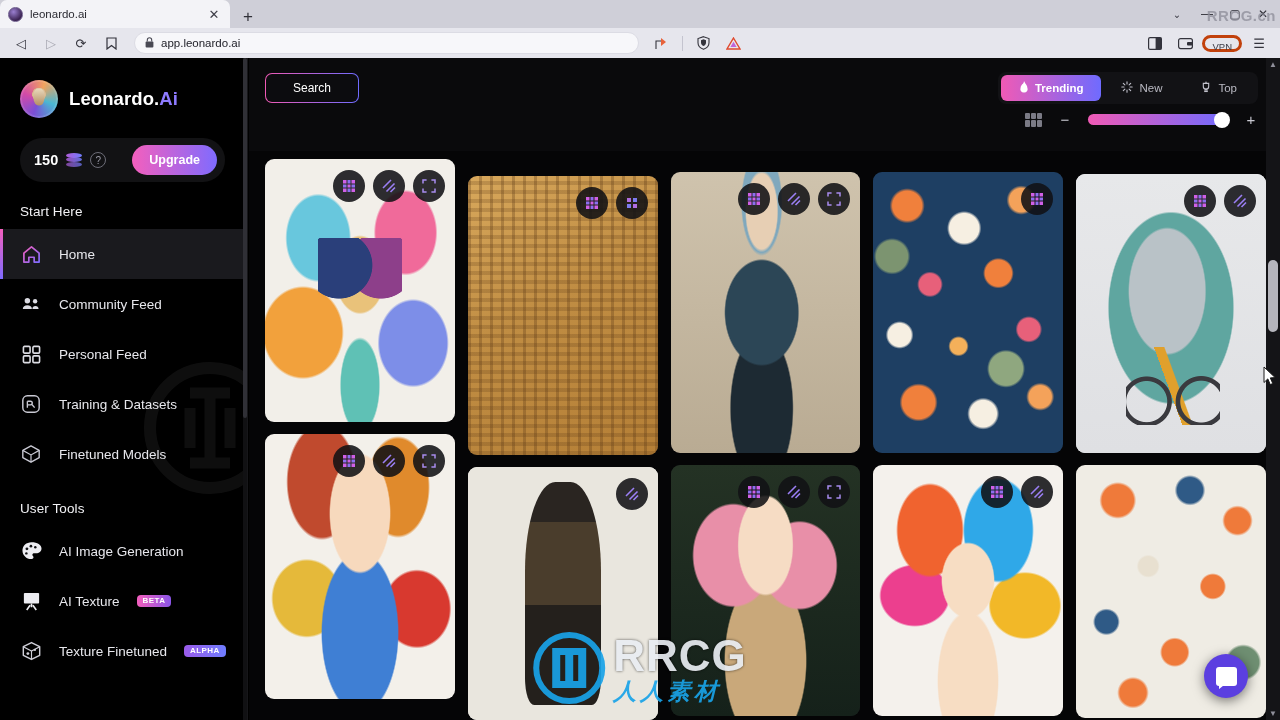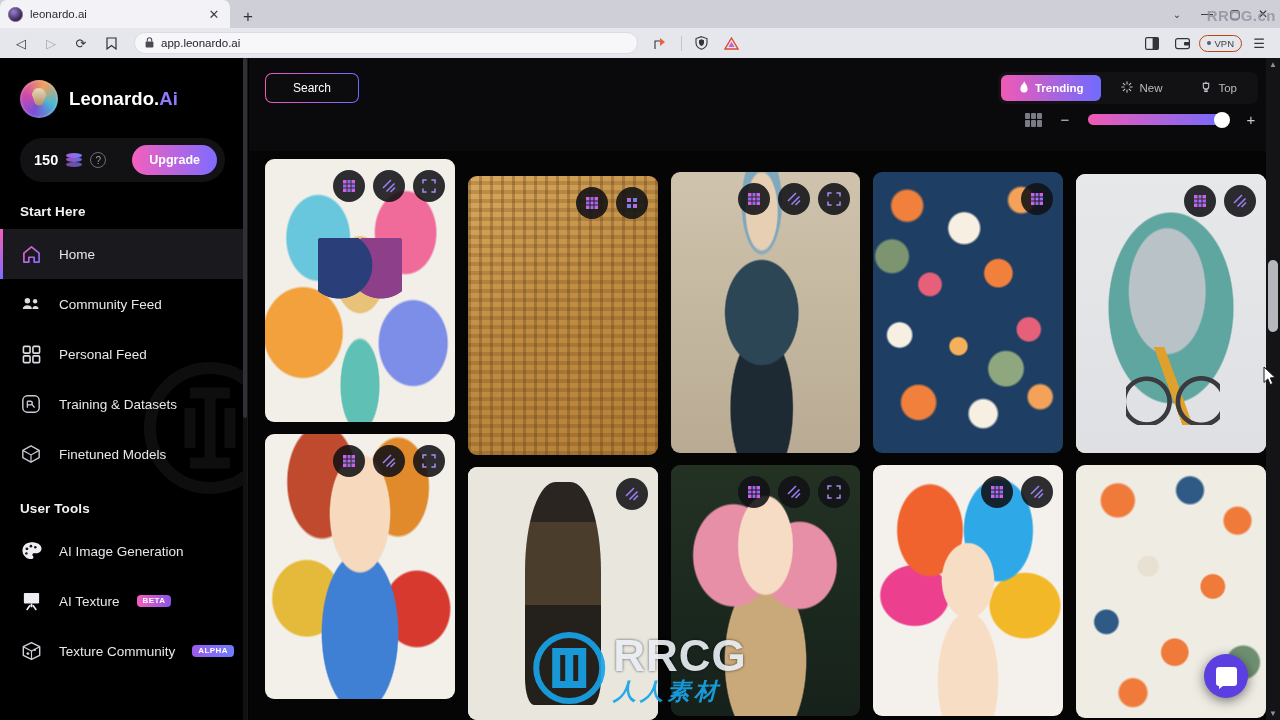--- a/index.html
+++ b/index.html
@@ -59,22 +59,22 @@
   }
   .tb-icon.dim { color: #a8a8b2; }
   .omnibox {
     flex: 1 1 auto; height: 22px; background: #f7f7fa; border-radius: 11px;
     display: flex; align-items: center; padding: 0 10px; gap: 7px; margin: 0 6px;
     border: 1px solid #dcdce4;
   }
   .omnibox .lock { font-size: 10px; color: #4a4a54; }
   .omnibox .url { font-size: 11.5px; color: #22222a; }
   .vpn-pill {
-    height: 17px; border: 1px solid #c2410c; border-radius: 9px; display: flex;
-    align-items: center; gap: 3px; padding: 0 7px; font-size: 9.5px; color: #3c3c46;
+    height: 17px; border: 3px solid #c2410c; border-radius: 9px; display: flex;
+    align-items: center; gap: 3px; padding: 0 7px; font-size: 9.5px; color: #3c3c46; flex-direction: column;
   }
   .vpn-dot { width: 4px; height: 4px; border-radius: 50%; background: #5d5d68; }
   .tb-sep { width: 1px; height: 15px; background: #c4c4cf; margin: 0 3px; }
 
   
   #page {
     position: absolute; left: 0; top: 58px; width: 1280px; height: 662px;
     background: #000; overflow: hidden;
   }
 
@@ -118,21 +118,21 @@
     flex: 0 0 auto;
   }
   .upgrade-btn {
     margin-left: auto; height: 30px; padding: 0 17px; border-radius: 15px;
     background: linear-gradient(90deg,#f45fbd,#7f6bff); color: #fff;
     font-size: 12.5px; font-weight: bold; display: flex; align-items: center;
     border: none;
   }
 
   .nav-head {
-    font-size: 13.5px; color: #f2f2f5; font-weight: bold;
+    font-size: 13.5px; color: #f2f2f5; font-weight: normal;
     padding: 22px 0 10px 20px; letter-spacing: .1px;
   }
   .nav-item {
     height: 50px; display: flex; align-items: center; gap: 17px;
     padding-left: 20px; color: #e7e7ec; font-size: 13.5px; position: relative;
   }
   .nav-item.active { background: #1a1a1e; }
   .nav-item.active::before {
     content:""; position:absolute; left:0; top:0; bottom:0; width:3px;
     background: linear-gradient(180deg,#f45fbd,#7f6bff);
@@ -591,21 +591,21 @@
 
       <div class="nav-item">
         <span class="nav-ico">
           <svg width="21" height="20" viewBox="0 0 22 21">
               <path d="M11 1.6 19.6 6v9L11 19.4 2.4 15V6z" fill="none" stroke="#cfcfd8" stroke-width="1.5" stroke-linejoin="round"></path>
               <path d="M2.4 6 11 10.6 19.6 6M11 10.6v8.8" fill="none" stroke="#cfcfd8" stroke-width="1.2"></path>
               <circle cx="7.2" cy="13.2" r="1.5" fill="#cfcfd8"></circle>
               <circle cx="14.6" cy="9.4" r="1.2" fill="#cfcfd8"></circle>
             </svg>
         </span>
-        <span>Texture Community</span>
+        <span>Texture Finetuned</span>
         <span class="badge alpha">ALPHA</span>
       </div>
 
       <div class="side-scroll">
           <i></i>
         </div>
     </div>
 
     <div id="main">
 

